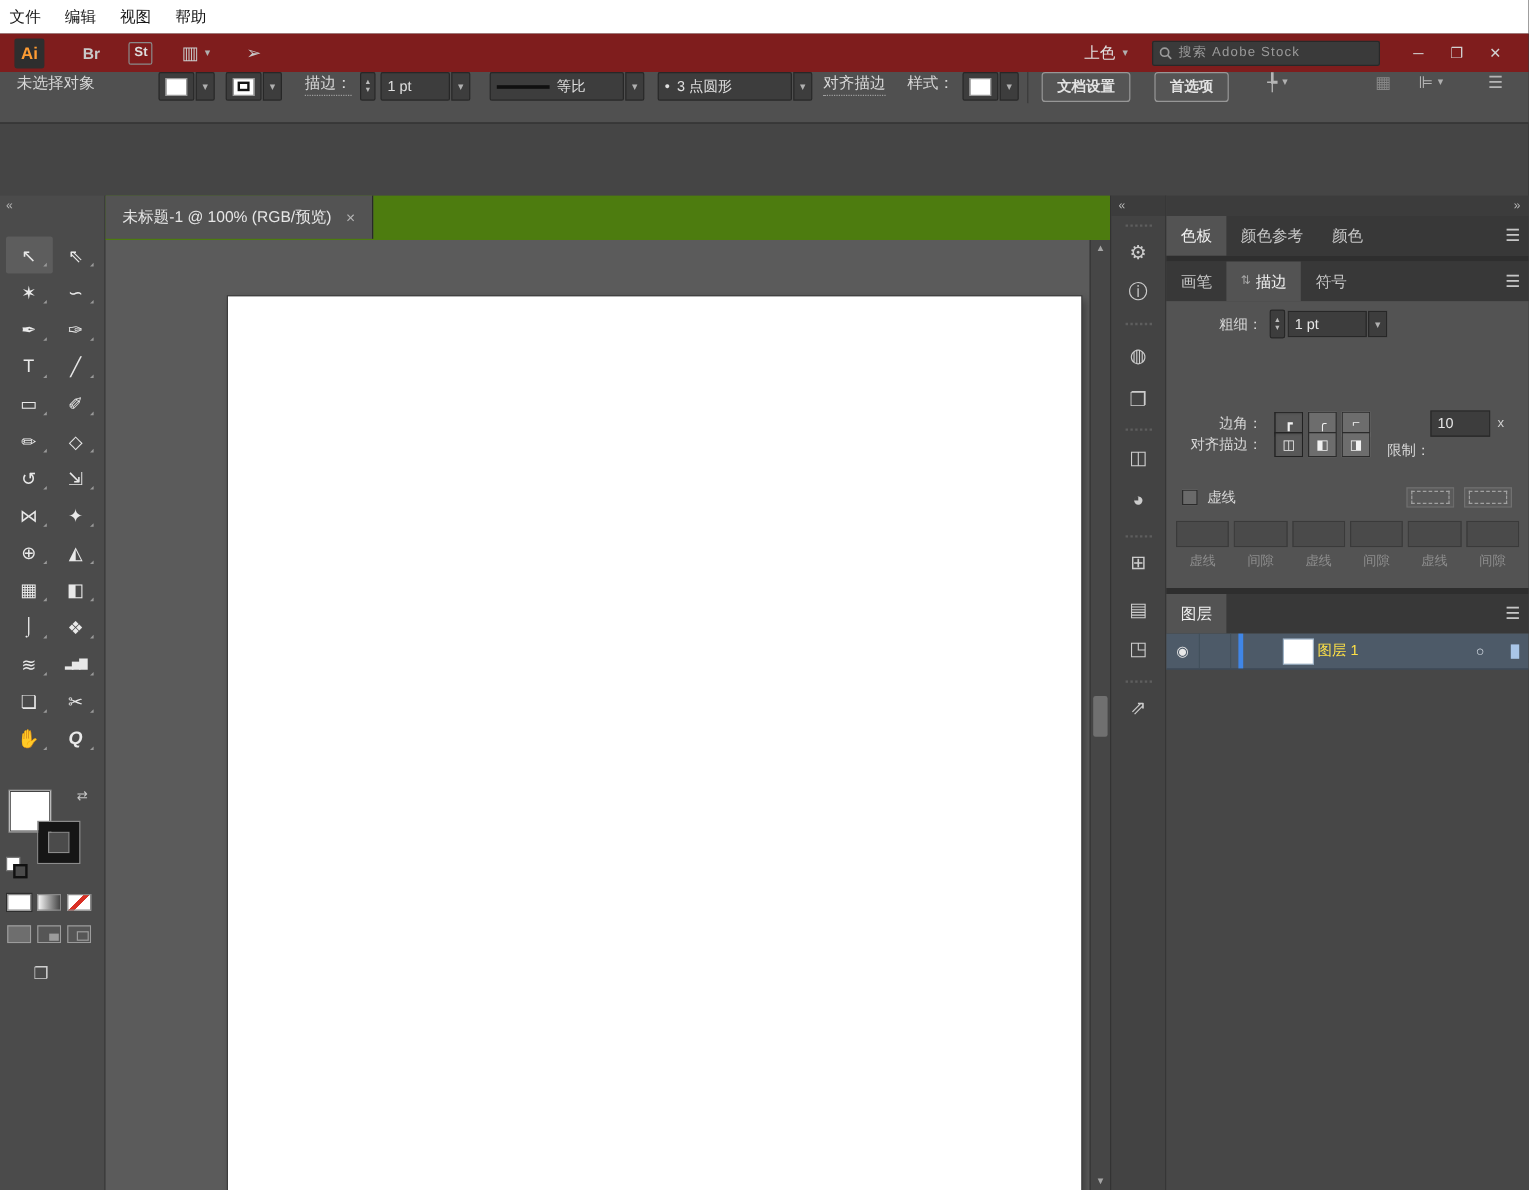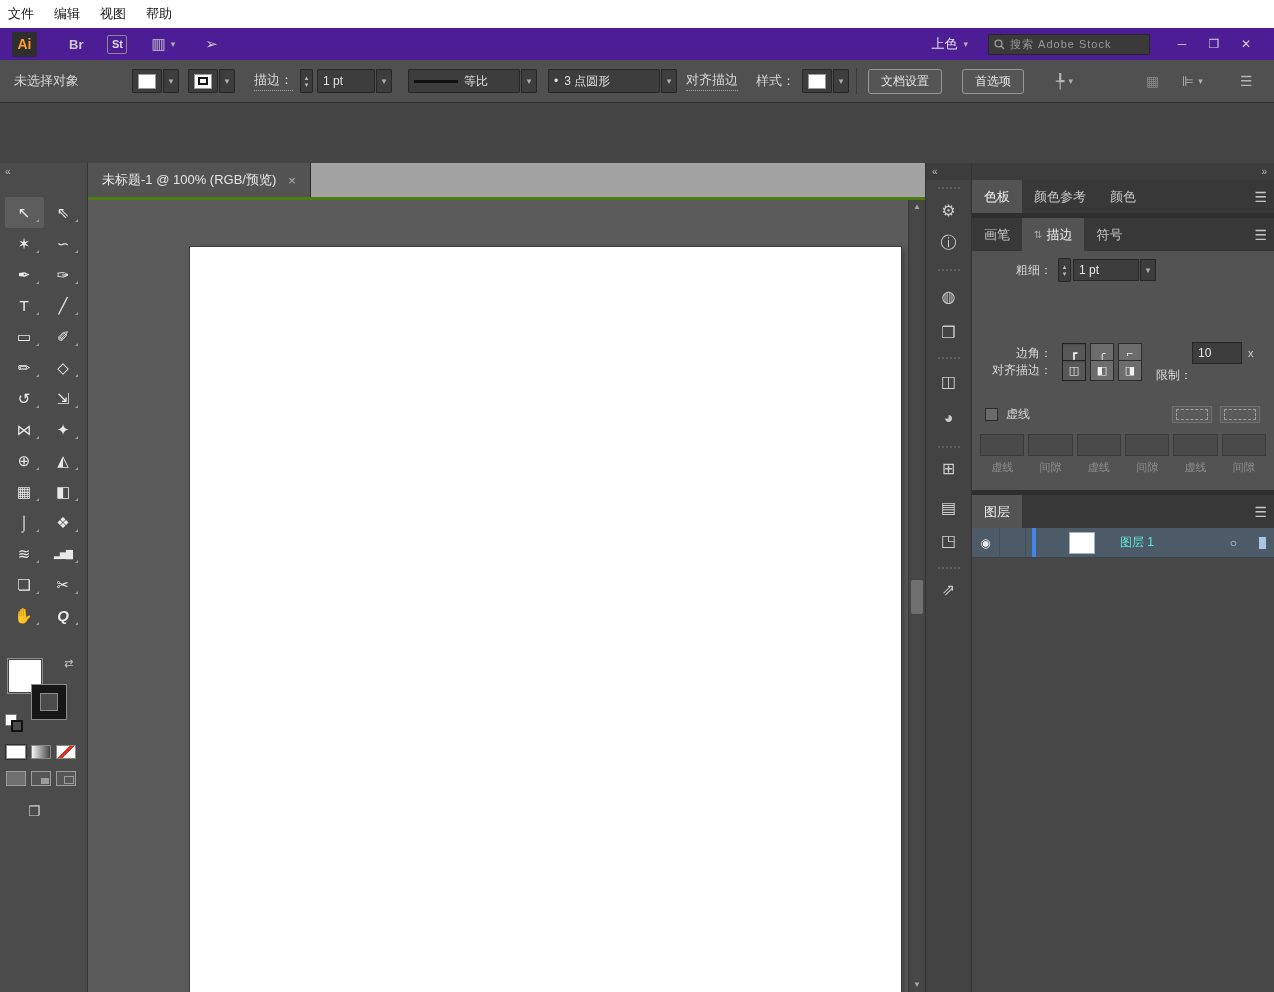--- a/index.html
+++ b/index.html
@@ -7,51 +7,51 @@
   #app{position:relative;width:1274px;height:992px;background:#454545;overflow:hidden;}
 
   
   .host-titlebar{height:28px;background:#fff;display:flex;align-items:center;padding-left:7px;border-bottom:1px solid #ececec;}
   .vm-icon{width:15px;height:15px;border-radius:2px;background:linear-gradient(135deg,#4a7fd4 0 45%,#d8433a 45% 100%);margin-right:8px;}
   .vm-title{font-size:13px;color:#000;}
   .host-menubar{height:28px;background:#fff;display:flex;align-items:center;padding-left:8px;gap:20px;}
   .hmenu{font-size:13px;color:#161616;}
 
   
-  .appbar{height:32px;background:#4c1d95;display:flex;align-items:center;padding:0 12px;}
+  .appbar{height:32px;background:#7f1d1d;display:flex;align-items:center;padding:0 12px;}
   .ai-logo{width:25px;height:25px;background:#2e2e2e;color:#ff9c33;font-weight:bold;font-size:14px;display:flex;align-items:center;justify-content:center;border-radius:2px;}
   .br{margin-left:32px;color:#c9c9c9;font-size:13px;font-weight:bold;}
   .st{margin-left:24px;color:#ddd;font-size:11px;border:1px solid #8a8a8a;border-radius:2px;width:20px;height:19px;display:flex;align-items:center;justify-content:center;font-weight:bold;}
   .ws-group{margin-left:24px;display:flex;align-items:center;gap:5px;color:#c9c9c9;font-size:15px;}
   .share{margin-left:30px;color:#c9c9c9;font-size:15px;}
   .chev{color:#b0b0b0;font-size:9px;}
   .wsname{margin-left:auto;color:#e0e0e0;font-size:13px;}
   .ws-chev{margin-left:6px;}
-  .search{margin-left:20px;width:162px;height:21px;background:#3a3a3a;border-radius:2px;box-shadow:inset 0 0 0 1px #282828;display:flex;align-items:center;padding:0 6px;gap:5px;}
+  .search{margin-left:20px;width:190px;height:21px;background:#3a3a3a;border-radius:2px;box-shadow:inset 0 0 0 1px #282828;display:flex;align-items:center;padding:0 6px;gap:5px;}
   .search input{flex:1;background:transparent;border:none;outline:none;color:#cfcfcf;font-size:11px;min-width:0;}
   .search input::placeholder{color:#9a9a9a;letter-spacing:1px;}
   .winbtns{display:flex;align-items:center;margin-left:16px;}
   .winbtn{width:32px;text-align:center;color:#d2d2d2;font-size:12px;cursor:default;}
 
   
   .ai-menubar{height:32px;background:#454545;border-bottom:1px solid #3a3a3a;display:flex;align-items:center;padding-left:12px;gap:26px;}
   .amenu{font-size:13px;color:#e0e0e0;}
 
   
   .controlbar{height:43px;background:#505050;border-bottom:1px solid #2c2c2c;position:relative;}
-  .cb{position:absolute;top:0;height:42px;display:flex;align-items:center;}
+  .cb{position:absolute;top:0;height:42px;display:flex;align-items:flex-start;}
   .cb-text{color:#d6d6d6;font-size:13px;}
   .dotted{border-bottom:1px dotted #9f9f9f;padding-bottom:1px;color:#d9d9d9;font-size:13px;}
   .well{height:24px;background:#3d3d3d;box-shadow:inset 0 0 0 1px #272727;border-radius:2px;display:flex;align-items:center;padding:0 6px;color:#e0e0e0;font-size:12px;gap:6px;}
   .dd-chev{width:16px;height:24px;background:#3d3d3d;box-shadow:inset 0 0 0 1px #272727;display:flex;align-items:center;justify-content:center;margin-left:1px;border-radius:0 2px 2px 0;}
   .swatch{width:20px;height:15px;background:#fff;box-shadow:inset 0 0 0 1px #9a9a9a;display:flex;}
   .swatch-inner{width:10px;height:8px;border:2px solid #141414;margin:auto;}
   .stepper{width:13px;height:24px;background:#3d3d3d;box-shadow:inset 0 0 0 1px #272727;display:flex;flex-direction:column;align-items:center;justify-content:center;color:#bbb;font-size:7px;line-height:7px;border-radius:2px;}
   .profile-line{width:44px;height:3px;background:#101010;}
-  .obtn{height:25px;border:1px solid #979797;border-radius:3px;color:#e3e3e3;font-size:12px;display:flex;align-items:center;padding:0 12px;background:rgba(255,255,255,0.03);}
+  .obtn{height:25px;border:1px solid #979797;border-radius:3px;color:#e3e3e3;font-size:12px;display:flex;align-items:center;padding:0 12px;background:rgba(255,255,255,0.03);font-weight:bold;}
   .vsep{width:1px;height:26px;background:#3a3a3a;}
   .cb-icon{color:#b5b5b5;font-size:14px;display:flex;align-items:center;gap:4px;}
   .dim{opacity:.55;}
 
   
   .main{position:absolute;left:0;top:163px;width:1274px;height:829px;}
 
   
   .toolbar{position:absolute;left:0;top:0;width:88px;height:100%;background:#4b4b4b;border-right:1px solid #353535;}
   .tb-head{height:16px;display:flex;align-items:center;padding-left:5px;color:#b9b9b9;font-size:10px;}
@@ -74,21 +74,21 @@
   .cbtn.none{background:linear-gradient(135deg,#fff 42%,#d93025 42%,#d93025 58%,#fff 58%);box-shadow:inset 0 0 0 1px #888;}
   .mode-row{position:absolute;left:6px;top:608px;display:flex;gap:5px;}
   .dmode{width:20px;height:15px;box-shadow:inset 0 0 0 1px #9c9c9c;position:relative;background:#565656;}
   .dmode.m1{background:#6e6e6e;}
   .dmode.m2::after{content:"";position:absolute;right:2px;bottom:2px;width:8px;height:6px;background:#9c9c9c;}
   .dmode.m3::after{content:"";position:absolute;right:2px;bottom:2px;width:8px;height:6px;border:1px solid #9c9c9c;}
   .screenmode{position:absolute;left:28px;top:640px;color:#cfcfcf;font-size:14px;}
 
   
   .docarea{position:absolute;left:88px;top:0;width:837px;height:100%;}
-  .tabbar{height:37px;background:#a3a3a3;border-bottom:3px solid #4d7c0f;display:flex;}
+  .tabbar{height:37px;background:#4d7c0f;border-bottom:1px solid #4d7c0f;display:flex;}
   .doctab{height:100%;background:#535353;display:flex;align-items:center;padding:0 14px;gap:12px;color:#e6e6e6;font-size:13px;border-right:1px solid #292929;}
   .tabclose{color:#b5b5b5;font-size:13px;}
   .canvas{position:absolute;left:0;top:37px;right:0;bottom:0;background:#5b5b5b;overflow:hidden;}
   .artboard{position:absolute;left:102px;top:47px;width:711px;height:930px;background:#fff;box-shadow:0 0 0 1px #3c3c3c,3px 3px 7px rgba(0,0,0,0.35);}
   .vscroll{position:absolute;right:0;top:0;bottom:0;width:17px;background:#464646;border-left:1px solid #363636;display:flex;flex-direction:column;align-items:center;}
   .scr-arrow{height:14px;width:100%;text-align:center;color:#a5a5a5;font-size:8px;line-height:14px;}
   .scr-track{flex:1;position:relative;width:100%;}
   .thumb{position:absolute;left:2px;right:2px;top:366px;height:34px;background:#707070;border-radius:2px;}
 
   
@@ -124,21 +124,21 @@
   .dwell{flex:1;height:22px;background:#4a4a4a;box-shadow:inset 0 0 0 1px #3a3a3a;}
   .dash-labels{position:absolute;top:209px;left:0;width:100%;display:flex;padding:0 8px;gap:4px;}
   .dlabel{flex:1;text-align:center;color:#8d8d8d;font-size:11px;}
 
   .layers-body{position:absolute;top:365px;bottom:0;left:0;width:100%;background:#474747;}
   .layer-row{height:30px;display:flex;align-items:stretch;background:#4d5a68;border-bottom:1px solid #394551;}
   .eye-cell{width:28px;display:flex;align-items:center;justify-content:center;color:#e8e8e8;font-size:12px;border-right:1px solid #42505c;}
   .lock-cell{width:26px;border-right:1px solid #42505c;}
   .lbar{width:4px;background:#3f86e8;margin-left:6px;}
   .lthumb{width:24px;height:20px;background:#fff;box-shadow:0 0 0 1px #9fb3c6;margin:auto 0 auto 34px;}
-  .lname{margin-left:26px;align-self:center;color:#5eead4;font-size:12px;}
+  .lname{margin-left:4px;align-self:center;color:#fde047;font-size:12px;}
   .ltarget{margin-left:auto;align-self:center;color:#d7dee6;font-size:12px;}
   .lsel{width:7px;height:12px;background:#a9c6e8;align-self:center;margin:0 8px 0 22px;}
 </style>
 </head>
 <body>
 
 <div id="app">
 
 
   <div class="host-menubar">

